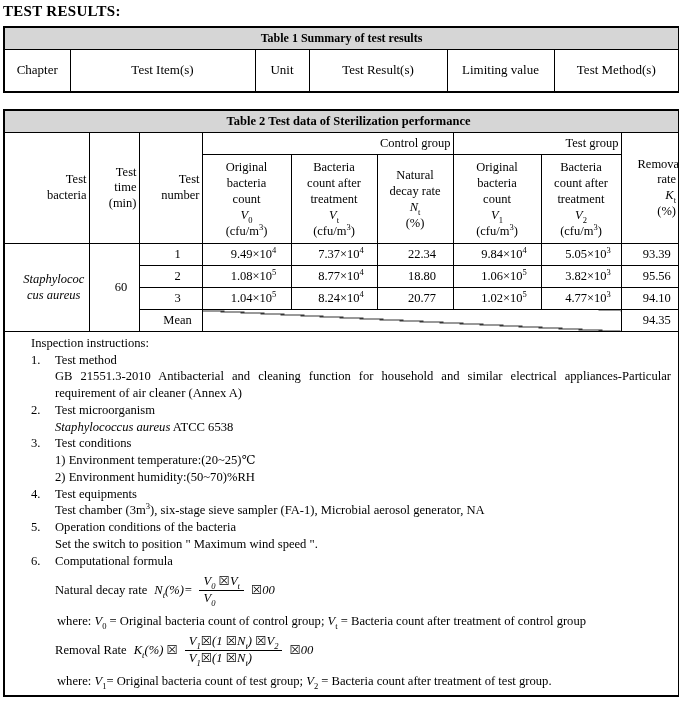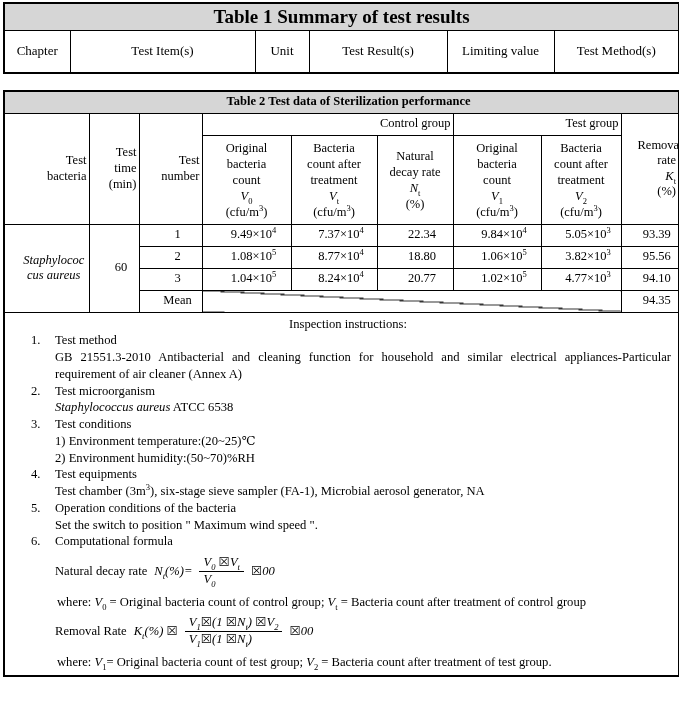--- a/index.html
+++ b/index.html
@@ -3,39 +3,39 @@
 <meta charset="utf-8">
 <style>
   html,body{margin:0;padding:0;background:#fff;}
   body{width:679px;height:723px;overflow:hidden;color:#000;
        font-family:"Liberation Serif","DejaVu Serif","DejaVu Sans",serif;}
   .page{padding:2px;}
   .doc-heading{font-size:15px;font-weight:bold;margin:1px 0 6px 1px;letter-spacing:.3px;}
   table{border-collapse:collapse;table-layout:fixed;width:675px;border:2px solid #000;margin-left:1px;}
   td,th{border:1px solid #000;text-align:center;vertical-align:middle;padding:1px 2px;
         font-weight:normal;font-size:13px;line-height:1.25;overflow:hidden;}
-  .title-cell{background:#d6d6d6;font-weight:bold;font-size:19px;height:19px;}
+  .title-cell{background:#d6d6d6;font-weight:bold;font-size:12px;height:19px;}
   
   .t1 .head td{font-weight:normal;height:39px;}
   .t1 .data td{height:39px;}
   
   .t2{margin-top:16px;}
   .t2 td{font-size:12.5px;padding-left:16px;}
   .t2 .group-row td{height:19px;text-align:right;}
   .t2 .subhead td{height:84px;white-space:pre-line;line-height:1.28;padding:2px 1px;}
   .t2 .rowspan-head{white-space:pre-line;}
   .t2 .data td{height:19px;}
   .prewrap{white-space:pre-line;}
   .diag{background-image:linear-gradient(to top right,
         transparent calc(50% - .6px), #333 calc(50% - .6px),
         #333 calc(50% + .6px), transparent calc(50% + .6px));}
   
   .ins-cell{text-align:left;vertical-align:top;height:354px;padding:3px 7px 2px 7px;}
   .ins-wrap{font-size:12.6px;line-height:1.33;}
-  .ins-head{margin-left:4px;text-align:center;}
+  .ins-head{margin-left:10px;}
   .ins-item{display:flex;align-items:flex-start;padding-left:10px;}
   .ins-num{width:24px;flex:0 0 24px;}
   .ins-content{flex:1;}
   .ins-body{white-space:pre-line;}
   .just{text-align:justify;white-space:normal;}
   
   .formula-row{display:flex;align-items:center;gap:7px;margin:5px 0 6px 0;}
   .f-label{flex:0 0 auto;}
   .math{font-style:italic;}
   .math sub,.math sup{font-style:italic;}
@@ -43,20 +43,21 @@
   .frac .num{display:block;border-bottom:1px solid #000;padding:0 4px;}
   .frac .den{display:block;padding:0 4px;}
   .where-line{margin:2px 0 3px 2px;}
   sub,sup{font-size:.68em;line-height:0;}
 </style>
 </head>
 <body>
 
 <div class="page">
 
+  <div class="doc-heading">TEST RESULTS:</div>
 
   <table class="t1">
     <colgroup>
       <col style="width:66px">
         <col style="width:76px">
         <col style="width:109px">
         <col style="width:54px">
       <col style="width:83px">
         <col style="width:55px">
         <col style="width:107px">

